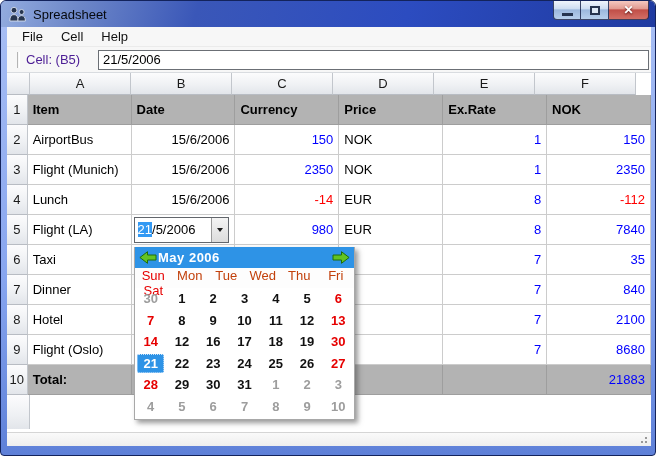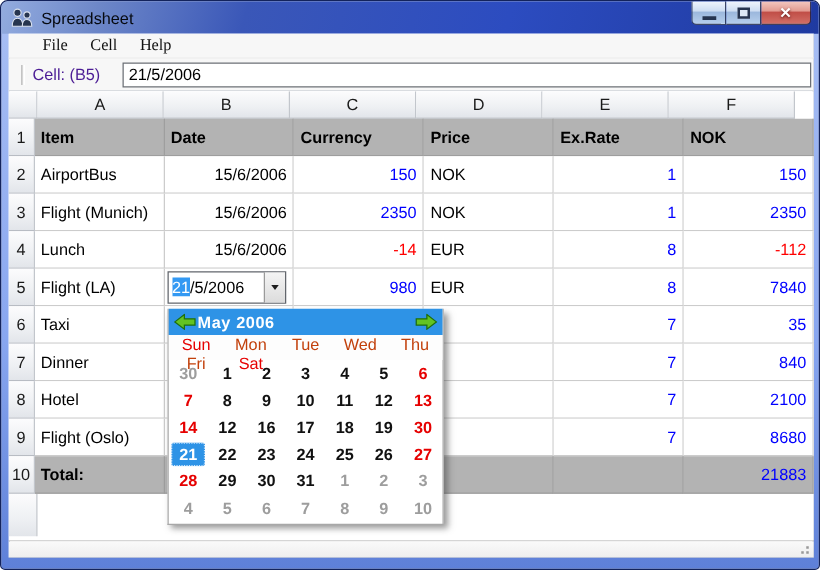--- a/index.html
+++ b/index.html
@@ -27,21 +27,21 @@
   .wbtn.close{width:40px;border-left:none;border-radius:0 0 4px 0;background:linear-gradient(180deg,#f4c8c0 0%,#e39c92 42%,#c14f48 50%,#d26f66 100%);}
   .glyph-min{width:11px;height:3px;background:#26344f;margin-top:8px;}
   .glyph-max{width:10px;height:9px;border:2px solid #26344f;background:#dde8f5;margin-top:1px;}
   .glyph-close{color:#fff;font-size:12px;font-weight:bold;text-shadow:0 1px 2px #5a1513;line-height:1;}
   
   .content{
     position:absolute;top:26px;left:6px;width:644px;height:419px;
     background:#fff;display:flex;flex-direction:column;
     box-shadow:inset 0 0 0 1px #43609c;
   }
-  .menubar{height:20px;background:#f7f7f7;border-bottom:1px solid #ebebeb;display:flex;align-items:flex-end;padding-left:18px;font-family:Liberation Serif, serif;}
+  .menubar{height:20px;background:#f7f7f7;border-bottom:1px solid #ebebeb;display:flex;align-items:flex-start;padding-left:6px;}
   .menu-item{padding:2px 9px;color:#111;}
   .toolbar{height:26px;background:#f7f7f7;border-bottom:1px solid #d9dce0;display:flex;align-items:center;}
   .tb-grip{margin-left:10px;width:3px;height:16px;border-left:1px solid #b4b4b4;border-right:1px solid #fff;}
   .cell-label{margin-left:6px;width:72px;color:#4c1d95;}
   .cell-input{flex:1;height:20px;margin:0 2px 0 0;border:1px solid #6b6f75;font-family:"Liberation Sans",sans-serif;font-size:13px;padding:0 4px;outline:none;background:#fff;border-radius:0;}
   
   .tablearea{flex:1;position:relative;background:#fff;overflow:hidden;}
   .hrow{display:flex;height:22px;}
   .corner,.colhdr,.rowhdr,.rowhdr-stub{
     background:linear-gradient(180deg,#fcfcfd,#eef0f3 60%,#e2e5ea);
@@ -68,21 +68,21 @@
   .caret{width:0;height:0;border:3.5px solid transparent;border-top:4.5px solid #1c1c1c;margin-top:4px;}
   
   .calendar{
     position:absolute;left:127px;top:174px;width:221px;height:173px;z-index:10;
     background:#fff;border:1px solid #a8a8a8;border-top:none;
     box-shadow:3px 3px 5px rgba(70,70,70,.55);
   }
   .cal-head{height:21px;background:var(--cal-blue,#2e93e6);display:flex;align-items:center;padding:0 3px;}
   .cal-nav{width:20px;height:15px;display:flex;align-items:center;justify-content:center;}
   .cal-title{flex:1;text-align:left;color:#fff;font-weight:bold;letter-spacing:.5px;}
-  .cal-days{display:grid;grid-template-columns:repeat(5,1fr);height:20px;background:#fdfdfd;}
+  .cal-days{display:grid;grid-template-columns:repeat(6,1fr);height:20px;background:#fdfdfd;}
   .cal-days div{display:flex;align-items:center;justify-content:center;color:#c2410c;}
   .cal-days div.we{color:var(--we-red,#e60000);}
   .cal-grid{display:grid;grid-template-columns:repeat(7,1fr);grid-auto-rows:21.5px;}
   .cal-cell{display:flex;align-items:center;justify-content:center;font-weight:bold;color:#111;}
   .cal-cell.we{color:var(--we-red,#e60000);}
   .cal-cell.dim{color:#9d9d9d;}
   .cal-sel{width:27px;height:19px;display:flex;align-items:center;justify-content:center;
            background:var(--cal-blue,#2e93e6);color:#fff;border:1px dotted #cfe6fb;border-radius:2px;}
   
   .statusbar{height:14px;background:linear-gradient(180deg,#fafafa,#eeeeee);border-top:1px solid #d5d5d5;position:relative;}

